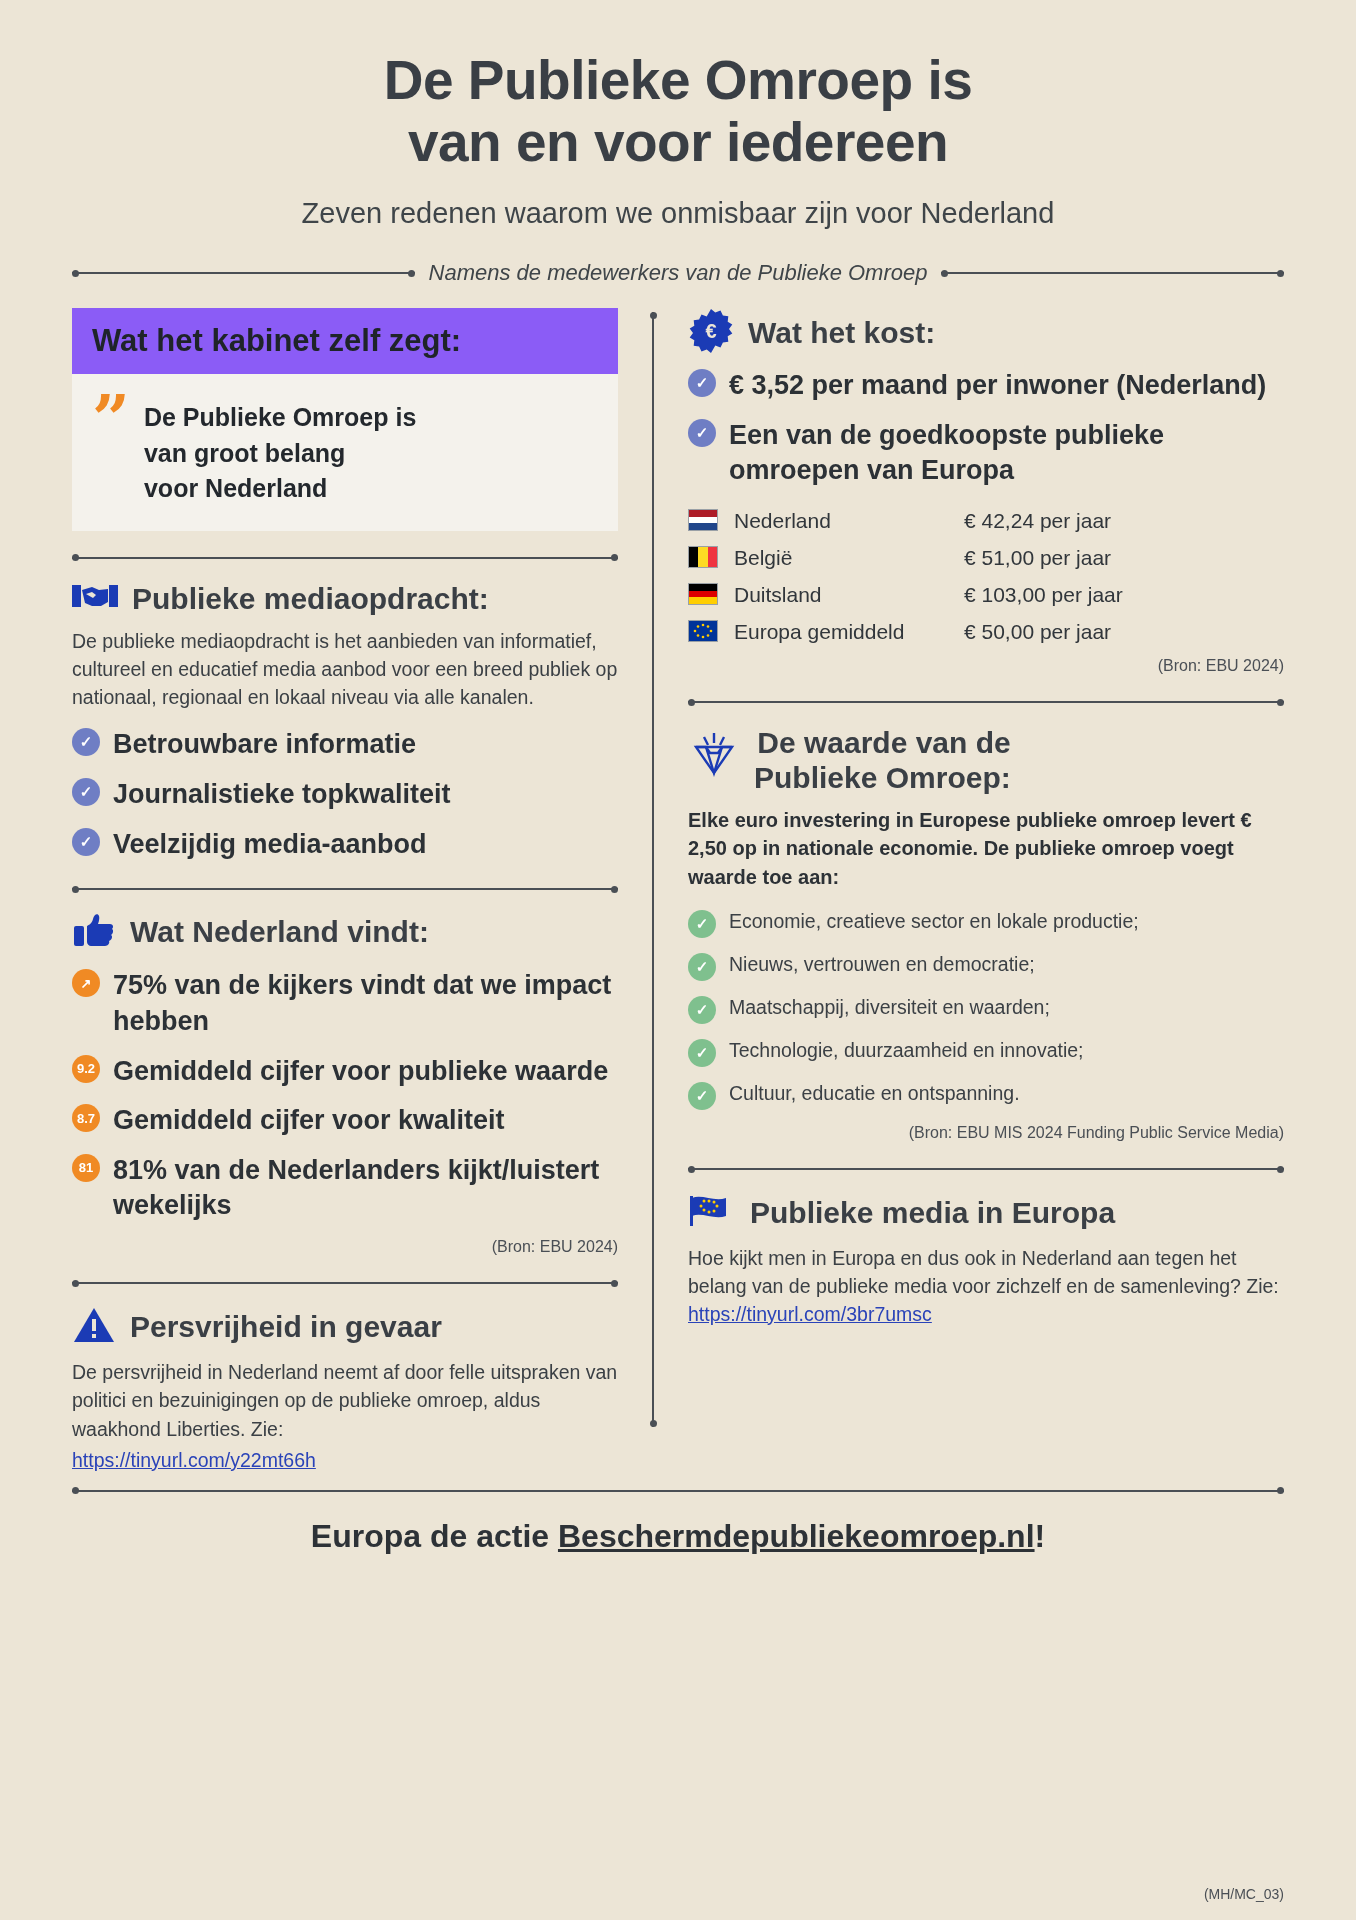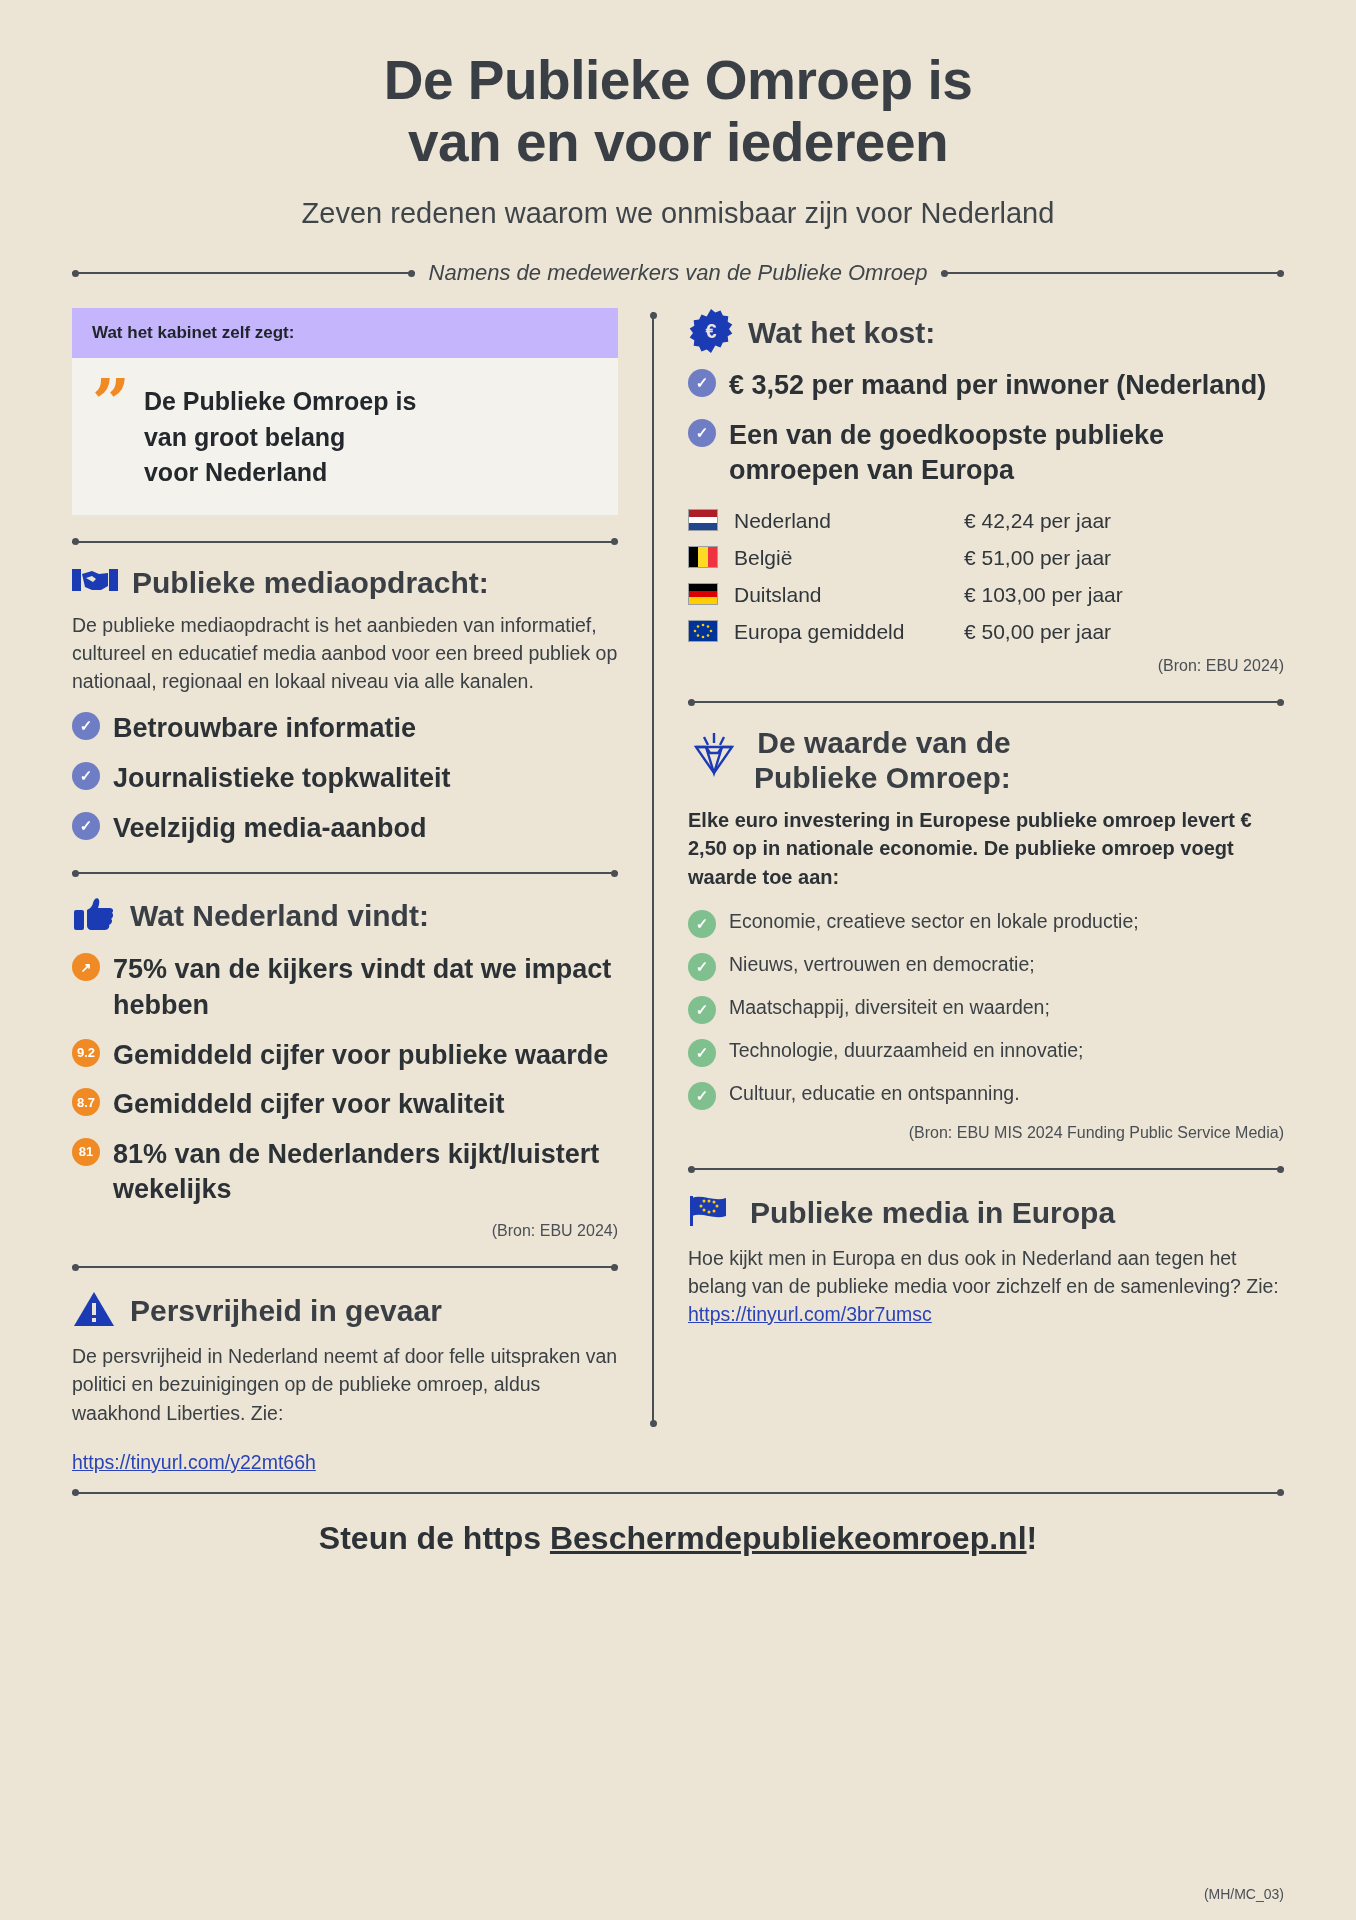--- a/index.html
+++ b/index.html
@@ -129,23 +129,23 @@
   .hr::after  { right: 0; }
 
   .body-text {
     font-size: 19.5px;
     line-height: 1.45;
     color: #3b4045;
   }
 
   
   .quote-head {
-    background: #c4b5fd;
+    background: #8b5cf6;
     color: #1f2429;
-    font-size: 17px;
+    font-size: 31px;
     font-weight: bold;
     padding: 15px 20px;
   }
   .quote-body {
     background: #f4f2ec;
     padding: 20px 20px 24px 20px;
     display: flex;
     gap: 14px;
   }
   .quote-mark {
@@ -373,21 +373,21 @@
         <span>
           <svg width="44" height="38" viewBox="0 0 44 38" aria-hidden="true">
             <path d="M22 2 L42 36 L2 36 Z" fill="#1b3bb5"></path>
             <rect x="20" y="13" width="4" height="12" fill="#ece5d6"></rect>
             <rect x="20" y="28" width="4" height="4" fill="#ece5d6"></rect>
           </svg>
         </span>
         <span class="sec-title">Persvrijheid in gevaar</span>
       </div>
       <div class="body-text" style="margin-top:8px">De persvrijheid in Nederland neemt af door felle uitspraken van politici en bezuinigingen op de publieke omroep, aldus waakhond Liberties. Zie:</div>
-      <div style="margin-top:24px">
+      <div style="margin-top:6px">
         <a class="link" href="#">https://tinyurl.com/y22mt66h</a>
       </div>
     </div>
 
     <div class="divider-v"></div>
 
     <div class="col-right">
 
       <div class="sec-head">
         <span>
@@ -531,16 +531,16 @@
       </div>
       <div class="body-text" style="margin-top:8px">Hoe kijkt men in Europa en dus ook in Nederland aan tegen het belang van de publieke media voor zichzelf en de samenleving? Zie:</div>
       <div style="margin-top:2px">
         <a class="link" href="#">https://tinyurl.com/3br7umsc</a>
       </div>
     </div>
   </div>
 
   <div class="footer-hr"></div>
   <div class="footer-cta">
-    <span>Steun de https </span><a class="u" href="#" style="color:#2d3237">Beschermdepubliekeomroep.nl</a><span>!</span>
+    <span>Europa de actie </span><a class="u" href="#" style="color:#2d3237">Beschermdepubliekeomroep.nl</a><span>!</span>
   </div>
   <div class="footer-code">(MH/MC_03)</div>
 </div>
 
 </body></html>

